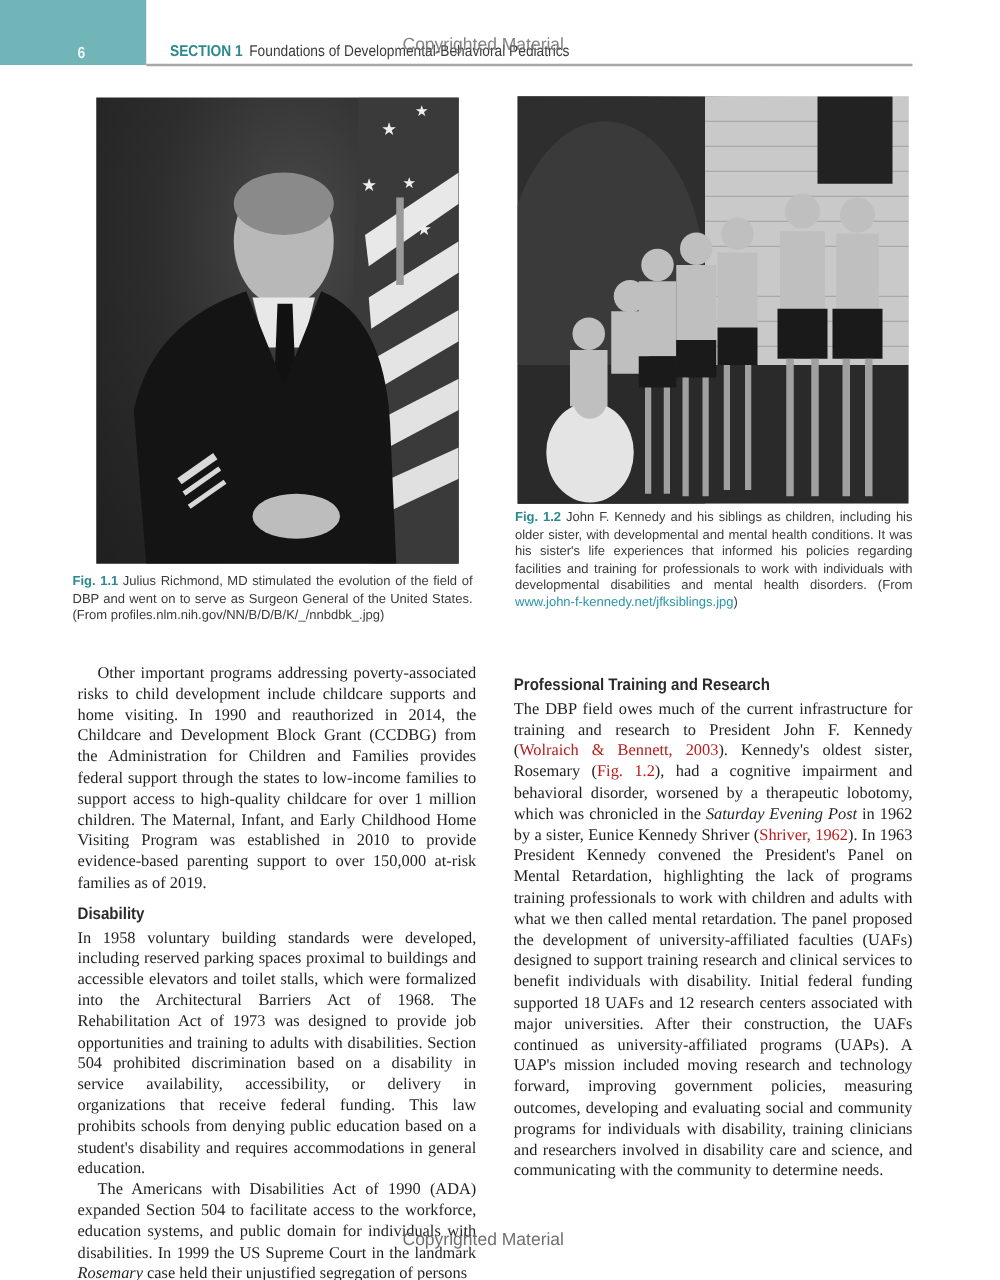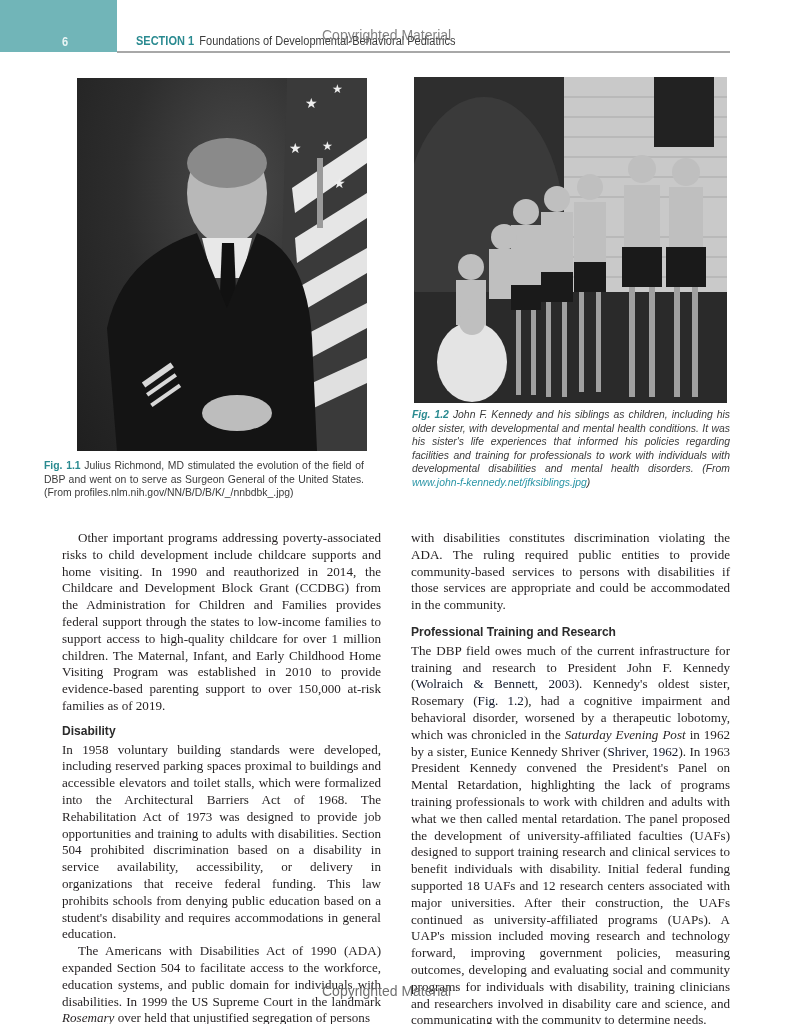--- a/index.html
+++ b/index.html
@@ -12,32 +12,32 @@
   .wm-top { position: absolute; left: 322px; top: 27px; font-family: "Liberation Sans", sans-serif; font-size: 14px; color: #6e6e6e; opacity: 0.85; white-space: nowrap; }
   .wm-bottom { position: absolute; left: 322px; top: 983px; font-family: "Liberation Sans", sans-serif; font-size: 14px; color: #707070; white-space: nowrap; }
 
   .photo { position: absolute; overflow: hidden; }
   .photo1 { left: 77px; top: 78px; width: 290px; height: 373px; background: radial-gradient(ellipse at 55% 30%, #4a4a4a 0%, #2d2d2d 50%, #1f1f1f 100%); }
   .photo2 { left: 414px; top: 77px; width: 313px; height: 326px; background: linear-gradient(90deg, #2b2b2b 0%, #3c3c3c 30%, #bdbdbd 55%, #d6d6d6 75%, #cfcfcf 100%); }
 
   .caption { position: absolute; font-family: "Liberation Sans", sans-serif; font-size: 10.4px; line-height: 13.5px; color: #3a3a3a; text-align: justify; }
   .caption .figlabel { color: #2a8a90; font-weight: bold; }
   .caption .link { color: #2a95a6; }
-  .cap1 { left: 44px; top: 459px; width: 320px; }
-  .cap2 { left: 412px; top: 408px; width: 318px; font-style: italic; }
+  .cap1 { left: 58px; top: 459px; width: 320px; }
+  .cap2 { left: 412px; top: 408px; width: 318px; }
 
   .col { position: absolute; font-size: 13.1px; line-height: 16.8px; text-align: justify; color: #231f20; }
   .col p { margin: 0; }
   .col p.indent { text-indent: 16px; }
   .col1 { left: 62px; top: 530px; width: 319px; }
   .col2 { left: 411px; top: 530px; width: 319px; }
   .heading { font-family: "Liberation Sans", sans-serif; font-weight: bold; font-size: 13.4px; color: #2b2b2b; margin: 0; transform: scaleX(0.9); transform-origin: left; white-space: nowrap; }
   .h-dis { margin-top: 8px; margin-bottom: 2px; }
   .h-ptr { margin-top: 10px; margin-bottom: 2px; }
-  .cite { color: #0f172a; }
+  .cite { color: #b91c1c; }
   em { }
 </style>
 </head>
 <body>
 
 <div class="tab"></div>
 <div class="page-num">6</div>
 <div class="running-head">
   <span class="sec">SECTION 1</span><span>Foundations of Developmental-Behavioral Pediatrics</span>
 </div>
@@ -140,22 +140,21 @@
 </div>
 <div class="caption cap2">
   <span class="figlabel">Fig. 1.2</span>
   <span>John F. Kennedy and his siblings as children, including his older sister, with developmental and mental health conditions. It was his sister's life experiences that informed his policies regarding facilities and training for professionals to work with individuals with developmental disabilities and mental health disorders. (From </span><span class="link">www.john-f-kennedy.net/jfksiblings.jpg</span><span>)</span>
 </div>
 
 <div class="col col1">
   <p class="indent">Other important programs addressing poverty-associated risks to child development include childcare supports and home visiting. In 1990 and reauthorized in 2014, the Childcare and Development Block Grant (CCDBG) from the Administration for Children and Families provides federal support through the states to low-income families to support access to high-quality childcare for over 1 million children. The Maternal, Infant, and Early Childhood Home Visiting Program was established in 2010 to provide evidence-based parenting support to over 150,000 at-risk families as of 2019.</p>
   <h3 class="heading h-dis">Disability</h3>
   <p>In 1958 voluntary building standards were developed, including reserved parking spaces proximal to buildings and accessible elevators and toilet stalls, which were formalized into the Architectural Barriers Act of 1968. The Rehabilitation Act of 1973 was designed to provide job opportunities and training to adults with disabilities. Section 504 prohibited discrimination based on a disability in service availability, accessibility, or delivery in organizations that receive federal funding. This law prohibits schools from denying public education based on a student's disability and requires accommodations in general education.</p>
-  <p class="indent"><span>The Americans with Disabilities Act of 1990 (ADA) expanded Section 504 to facilitate access to the workforce, education systems, and public domain for individuals with disabilities. In 1999 the US Supreme Court in the landmark </span><em>Rosemary</em><span> over held that unjustified segregation of persons</span></p>
+  <p class="indent"><span>The Americans with Disabilities Act of 1990 (ADA) expanded Section 504 to facilitate access to the workforce, education systems, and public domain for individuals with disabilities. In 1999 the US Supreme Court in the landmark </span><em>Rosemary</em><span> case held their unjustified segregation of persons</span></p>
 </div>
 
 <div class="col col2">
-  <p>with disabilities constitutes discrimination violating the ADA. The ruling required public entities to provide community-based services to persons with disabilities if those services are appropriate and could be accommodated in the community.</p>
   <h3 class="heading h-ptr">Professional Training and Research</h3>
   <p><span>The DBP field owes much of the current infrastructure for training and research to President John F. Kennedy (</span><span class="cite">Wolraich &amp; Bennett, 2003</span><span>). Kennedy's oldest sister, Rosemary (</span><span class="cite">Fig. 1.2</span><span>), had a cognitive impairment and behavioral disorder, worsened by a therapeutic lobotomy, which was chronicled in the </span><em>Saturday Evening Post</em><span> in 1962 by a sister, Eunice Kennedy Shriver (</span><span class="cite">Shriver, 1962</span><span>). In 1963 President Kennedy convened the President's Panel on Mental Retardation, highlighting the lack of programs training professionals to work with children and adults with what we then called mental retardation. The panel proposed the development of university-affiliated faculties (UAFs) designed to support training research and clinical services to benefit individuals with disability. Initial federal funding supported 18 UAFs and 12 research centers associated with major universities. After their construction, the UAFs continued as university-affiliated programs (UAPs). A UAP's mission included moving research and technology forward, improving government policies, measuring outcomes, developing and evaluating social and community programs for individuals with disability, training clinicians and researchers involved in disability care and science, and communicating with the community to determine needs.</span></p>
 </div>
 
 <div class="wm-bottom">Copyrighted Material</div>
 
 </body></html>

